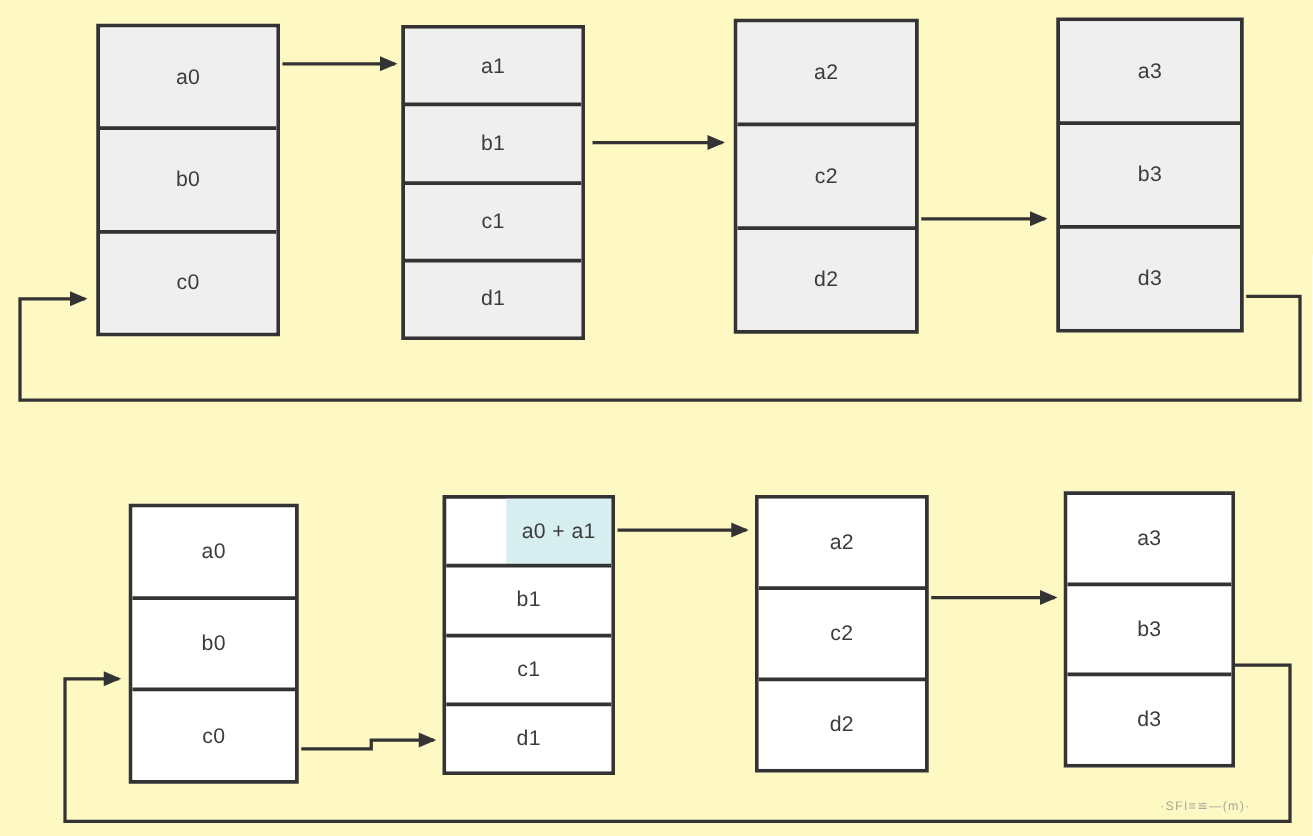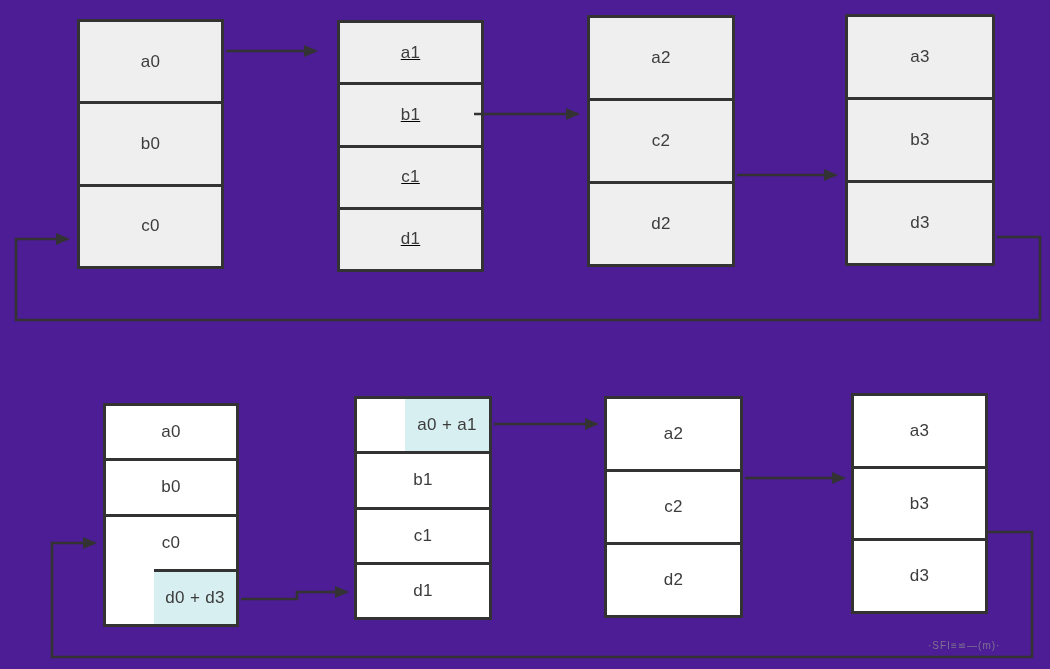--- a/index.html
+++ b/index.html
@@ -9,21 +9,21 @@
     --border:#333333;
     --arrow:#333333;
     --text:#3c3c3c;
   }
   *{margin:0;padding:0;box-sizing:border-box;}
   html,body{background:#ffffff;}
   .canvas{
     position:relative;
     width:1050px;
     height:669px;
-    background:#4c1d95;
+    background:#fef9c3;
     overflow:hidden;
     font-family:"Liberation Sans","DejaVu Sans",sans-serif;
   }
   .array-box{
     position:absolute;
     display:flex;
     flex-direction:column;
     border:3px solid var(--border);
     background:var(--cell-white);
   }
@@ -38,21 +38,21 @@
   }
   .array-box .cell + .cell{
     border-top:3px solid var(--border);
   }
   .row-top .cell{ background:var(--cell-gray); }
   .row-bottom .cell{ background:var(--cell-white); }
   .cell[data-highlight="true"]{ background:var(--highlight) !important;margin-left:48px; }
 
   
   .t0{left:77px; top:19px; width:147px; height:250px;}
-  .t1{left:337px;top:20px; width:147px; height:252px;text-decoration:underline;}
+  .t1{left:321px;top:20px; width:147px; height:252px;}
   .t2{left:587px;top:15px; width:148px; height:252px;}
   .t3{left:845px;top:14px; width:150px; height:252px;}
   
   .b0{left:103px;top:403px;width:136px;height:224px;}
   .b1{left:354px;top:396px;width:138px;height:224px;}
   .b2{left:604px;top:396px;width:139px;height:222px;}
   .b3{left:851px;top:393px;width:137px;height:221px;}
 
   svg.arrows{
     position:absolute;
@@ -107,21 +107,20 @@
   <div class="array-box row-top t3">
     <div class="cell">a3</div>
     <div class="cell">b3</div>
     <div class="cell">d3</div>
   </div>
 
   <div class="array-box row-bottom b0">
     <div class="cell">a0</div>
     <div class="cell">b0</div>
     <div class="cell">c0</div>
-    <div class="cell" data-highlight="true">d0 + d3</div>
   </div>
 
   <div class="array-box row-bottom b1">
     <div class="cell" data-highlight="true">a0 + a1</div>
     <div class="cell">b1</div>
     <div class="cell">c1</div>
     <div class="cell">d1</div>
   </div>
 
   <div class="array-box row-bottom b2">

